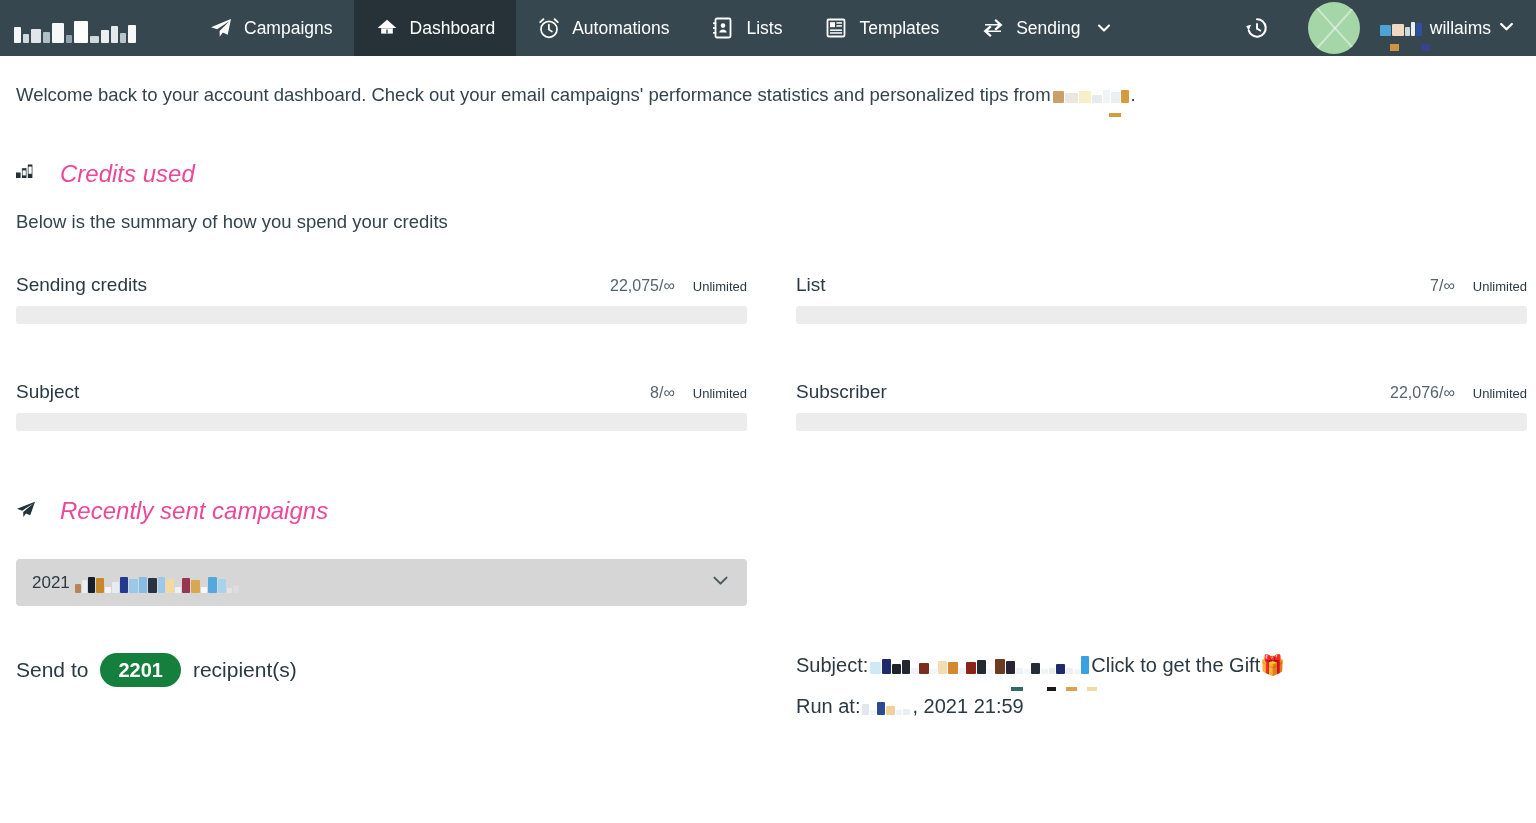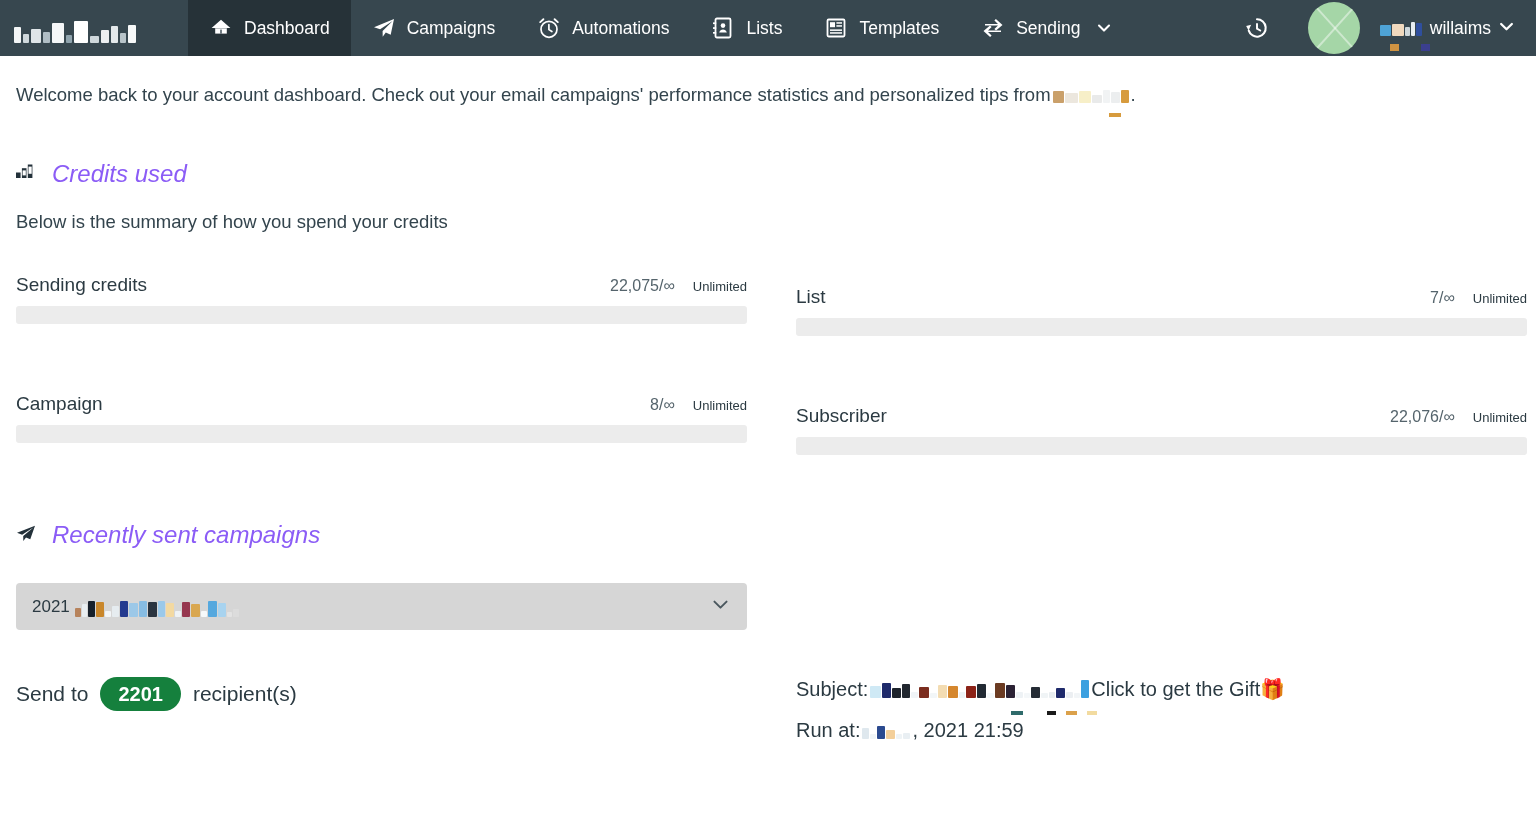--- a/index.html
+++ b/index.html
@@ -195,44 +195,44 @@
   .rb7{width:8px;height:13px;background:#d79b3d;}
   .brand-underdot {
     position:absolute; left: 56px; bottom:-14px;
     width:12px; height:4px; background:#d79b3d;
   }
 
   
   .section-head {
     display: flex;
     align-items: flex-end;
-    gap: 16px;
+    gap: 24px;
     font-size: 24px;
     font-style: italic;
     font-weight: normal;
-    color: #8b5cf6;
+    color: #ec4899;
     margin: 0;
   }
   .sec-credits { padding-top: 54px; }
   .sec-recent  { padding-top: 66px; }
   .section-sub {
     font-size: 18.5px;
     color: #33444d;
     margin: 0;
     padding-top: 23px;
   }
 
   
   .stats {
     display: grid;
     grid-template-columns: 731px 49px 731px;
     padding-top: 41px;
   }
   .stat { grid-column: 1; }
-  .stat.right { grid-column: 3; margin-top: 12px; }
+  .stat.right { grid-column: 3; }
   .stat-row {
     display: flex;
     align-items: baseline;
     justify-content: space-between;
   }
   .stat-label { font-size: 19px; color: #2b3a42; }
   .stat-values { display: flex; align-items: baseline; gap: 18px; }
   .stat-frac { font-size: 16px; color: #55646c; }
   .stat-unl { font-size: 13px; color: #2b3a42; }
   .bar {
@@ -389,38 +389,38 @@
         <i class="h"></i>
         <i class="i"></i>
         <i class="j"></i>
         <i class="k"></i>
         <i class="l"></i>
     </span>
   </div>
 
   <div class="nav-items">
 
+    <a class="nav-item">
+      <span class="nav-ico">
+        <svg width="24" height="24" viewBox="0 0 24 24">
+            <path d="M22 3 2 11.2l6.1 2.1L20.6 5 10.6 15.1l.1 5.6 3.1-4.1 4.9 2.1L22 3z" fill="#fff"></path>
+          </svg>
+      </span>
+      <span>Campaigns</span>
+    </a>
+
     <a class="nav-item active">
       <span class="nav-ico">
         <svg width="24" height="24" viewBox="0 0 24 24">
             <path d="M12 3.8 2.6 12h3.1v.2h12.6V12h3.1L12 3.8z" fill="#fff"></path>
             <rect x="6.2" y="12.4" width="11.6" height="5.2" fill="#fff"></rect>
             <rect x="11.3" y="13.6" width="1.4" height="4" fill="#37474f"></rect>
           </svg>
       </span>
       <span>Dashboard</span>
-    </a>
-
-    <a class="nav-item">
-      <span class="nav-ico">
-        <svg width="24" height="24" viewBox="0 0 24 24">
-            <path d="M22 3 2 11.2l6.1 2.1L20.6 5 10.6 15.1l.1 5.6 3.1-4.1 4.9 2.1L22 3z" fill="#fff"></path>
-          </svg>
-      </span>
-      <span>Campaigns</span>
     </a>
 
     <a class="nav-item">
       <span class="nav-ico">
         <svg width="24" height="24" viewBox="0 0 24 24">
             <circle cx="12" cy="13.3" r="8" fill="none" stroke="#fff" stroke-width="1.7"></circle>
             <path d="M11.9 8.6v5l3 1.9" fill="none" stroke="#fff" stroke-width="1.7" stroke-linecap="round"></path>
             <path d="M6.4 3.2 3.2 6.1M17.6 3.2l3.2 2.9" stroke="#fff" stroke-width="1.9" stroke-linecap="round"></path>
           </svg>
       </span>
@@ -562,21 +562,21 @@
         </span>
       </div>
       <div class="bar"></div>
     </div>
 
     <div class="stat-gap" style="grid-column:1"></div>
     <div class="stat-gap" style="grid-column:3"></div>
 
     <div class="stat">
       <div class="stat-row">
-        <span class="stat-label">Campaign</span>
+        <span class="stat-label">Subject</span>
         <span class="stat-values">
           <span class="stat-frac">8/∞</span>
           <span class="stat-unl">Unlimited</span>
         </span>
       </div>
       <div class="bar"></div>
     </div>
 
     <div class="stat right">
       <div class="stat-row">

